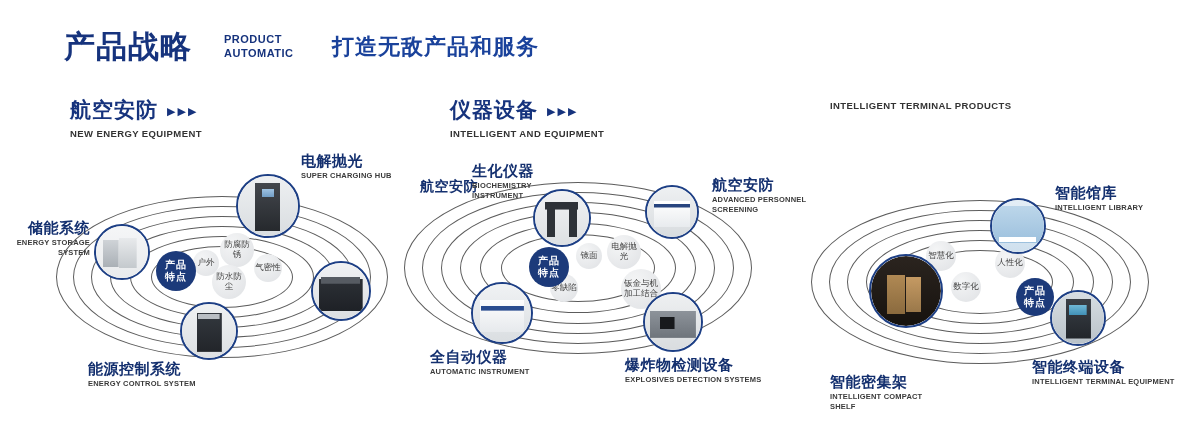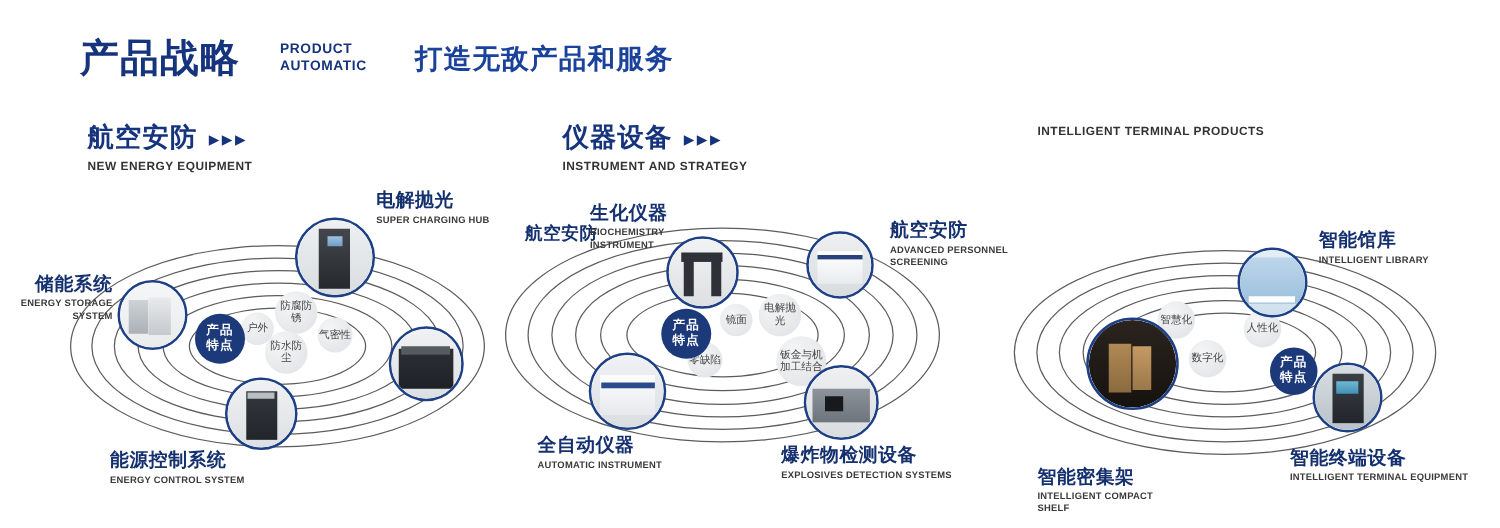--- a/index.html
+++ b/index.html
@@ -139,21 +139,21 @@
   </div>
   <div class="plabel" style="left:88px;top:360px;width:125px;">
     <div class="cn">能源控制系统</div>
     <div class="en">ENERGY CONTROL SYSTEM</div>
   </div>
 
   <div class="sec-head" style="left:450px;top:96px;">
     <div class="sec-title">
       <span>仪器设备</span><span class="arrows">▶▶▶</span>
     </div>
-    <div class="sec-sub">INSTRUMENT AND STRATEGY</div>
+    <div class="sec-sub">INTELLIGENT AND EQUIPMENT</div>
   </div>
 
   <div class="orbits" style="left:405px;top:183px;width:346px;height:170px;">
     <i class="ring" style="width:346px;height:170px;"></i>
     <i class="ring" style="width:310px;height:150px;"></i>
     <i class="ring" style="width:272px;height:130px;"></i>
     <i class="ring" style="width:234px;height:110px;"></i>
     <i class="ring" style="width:194px;height:88px;"></i>
     <i class="ring" style="width:152px;height:66px;"></i>
   </div>

